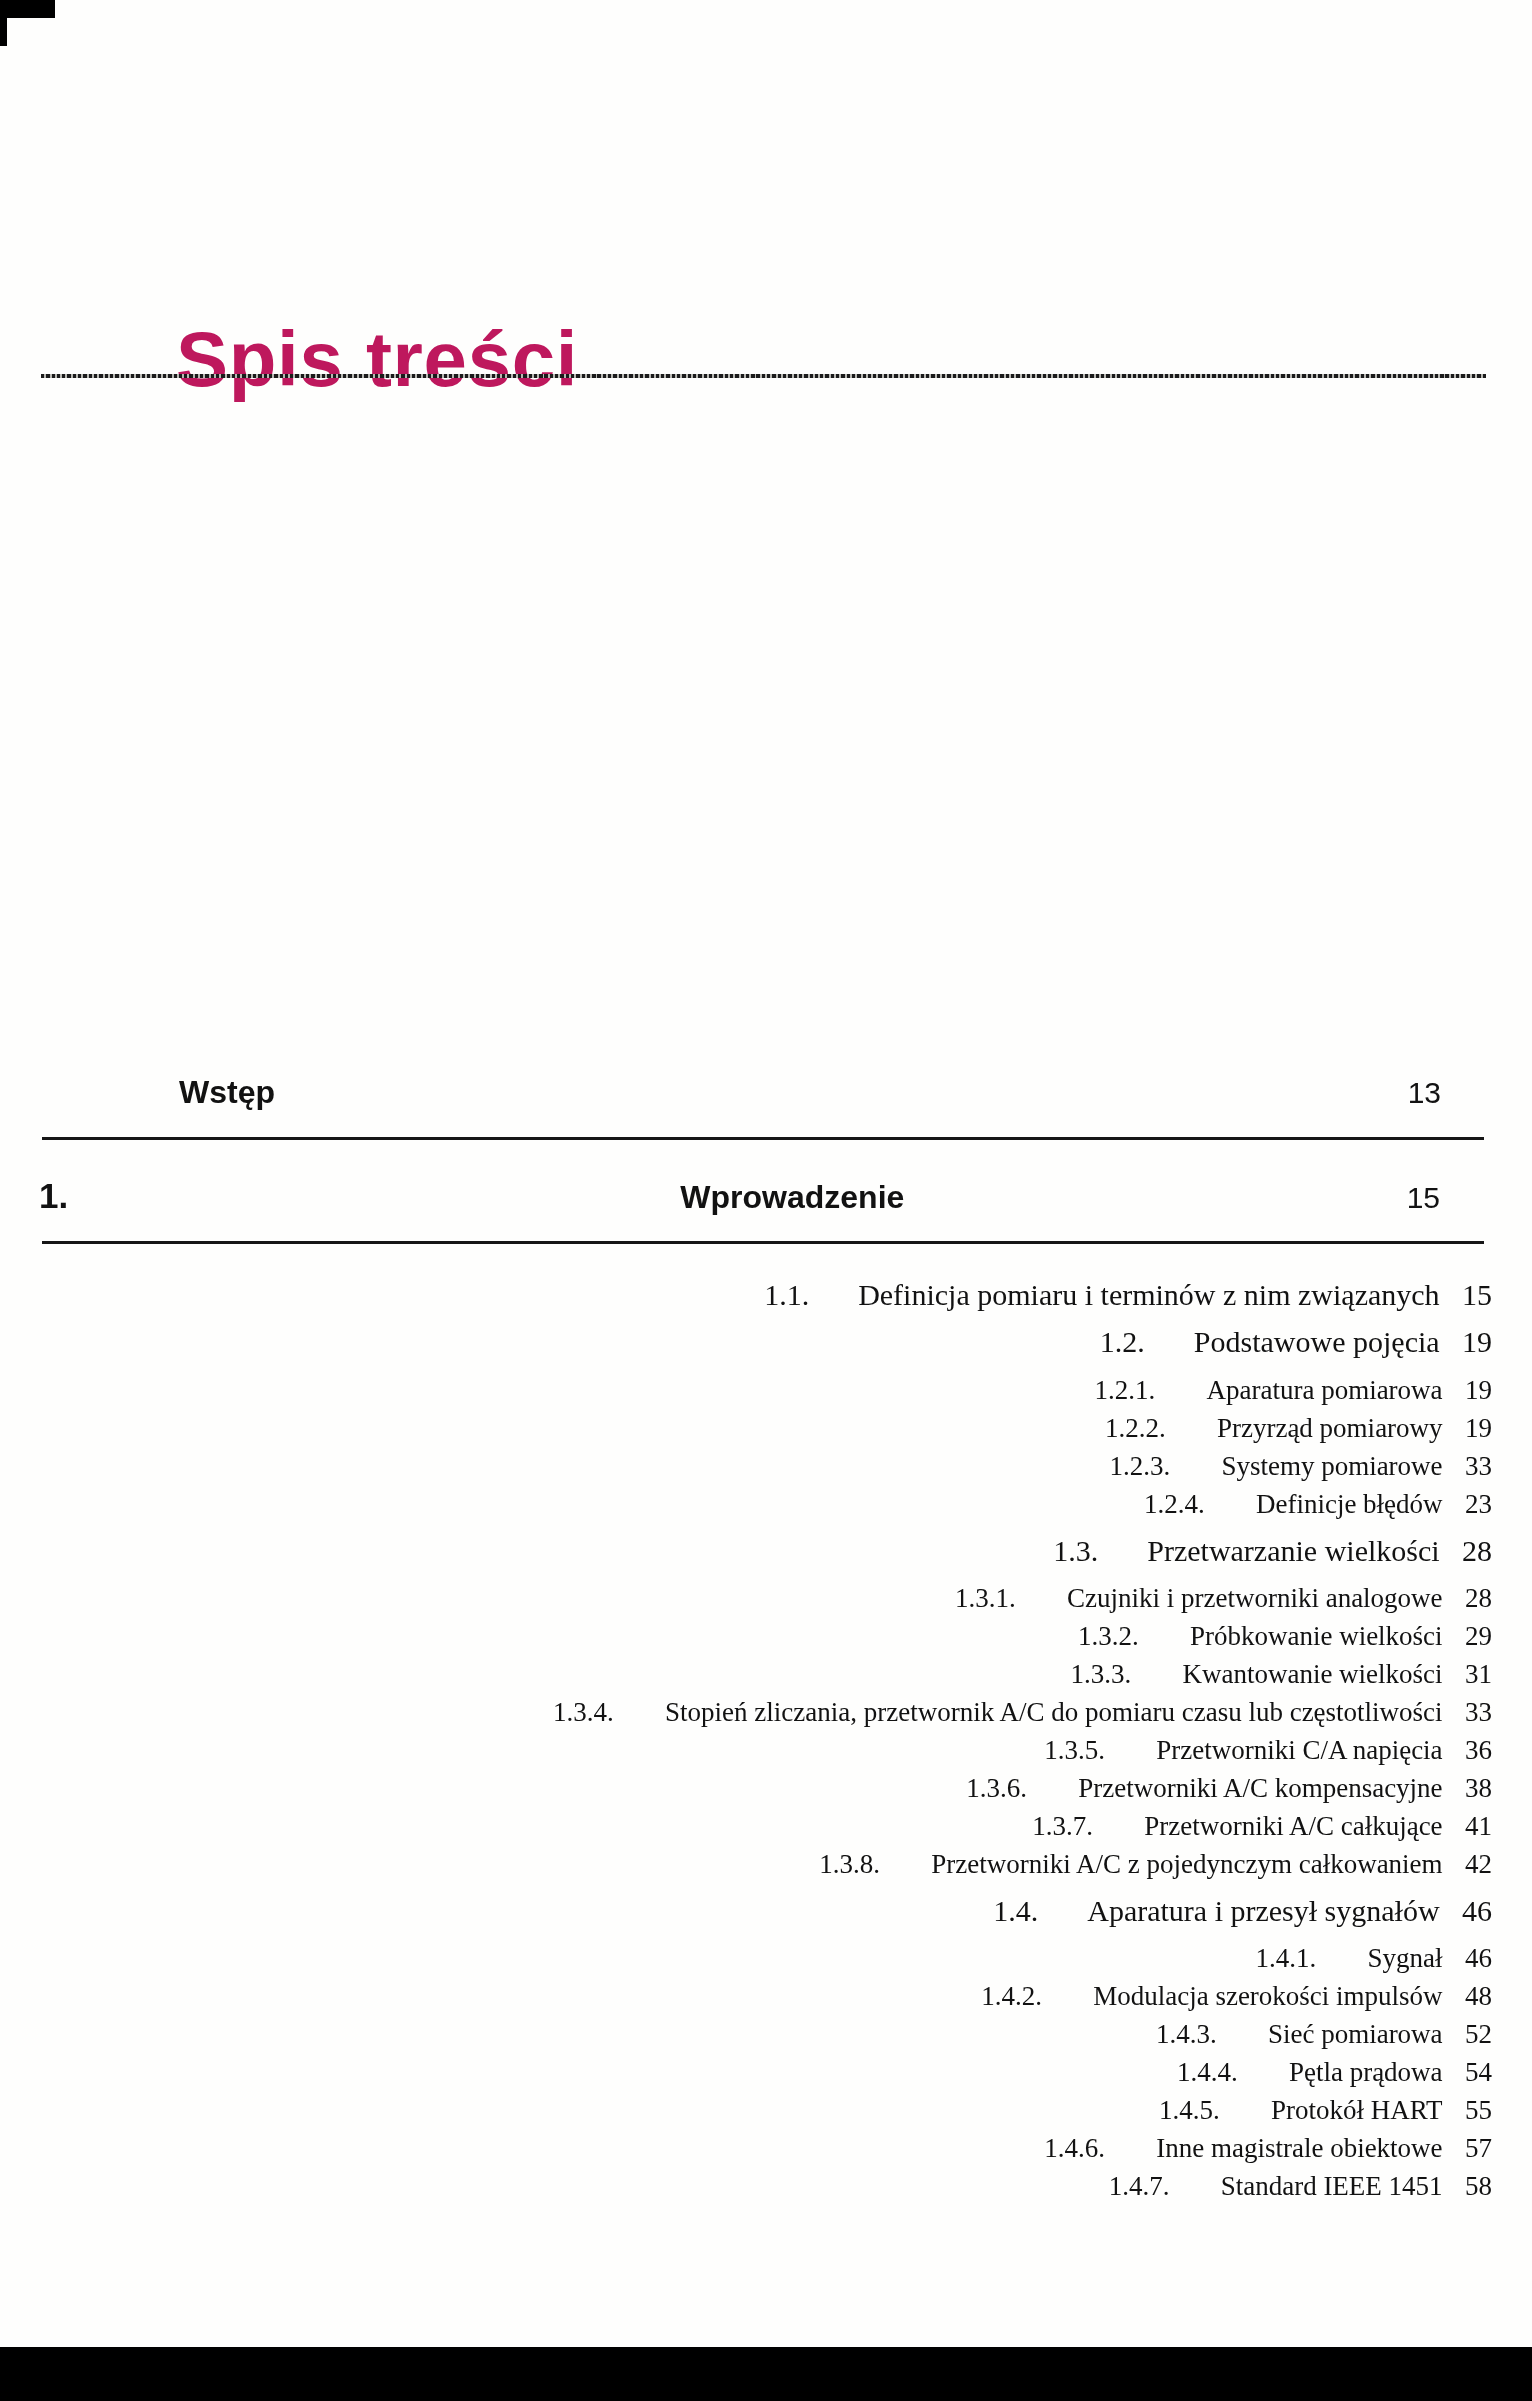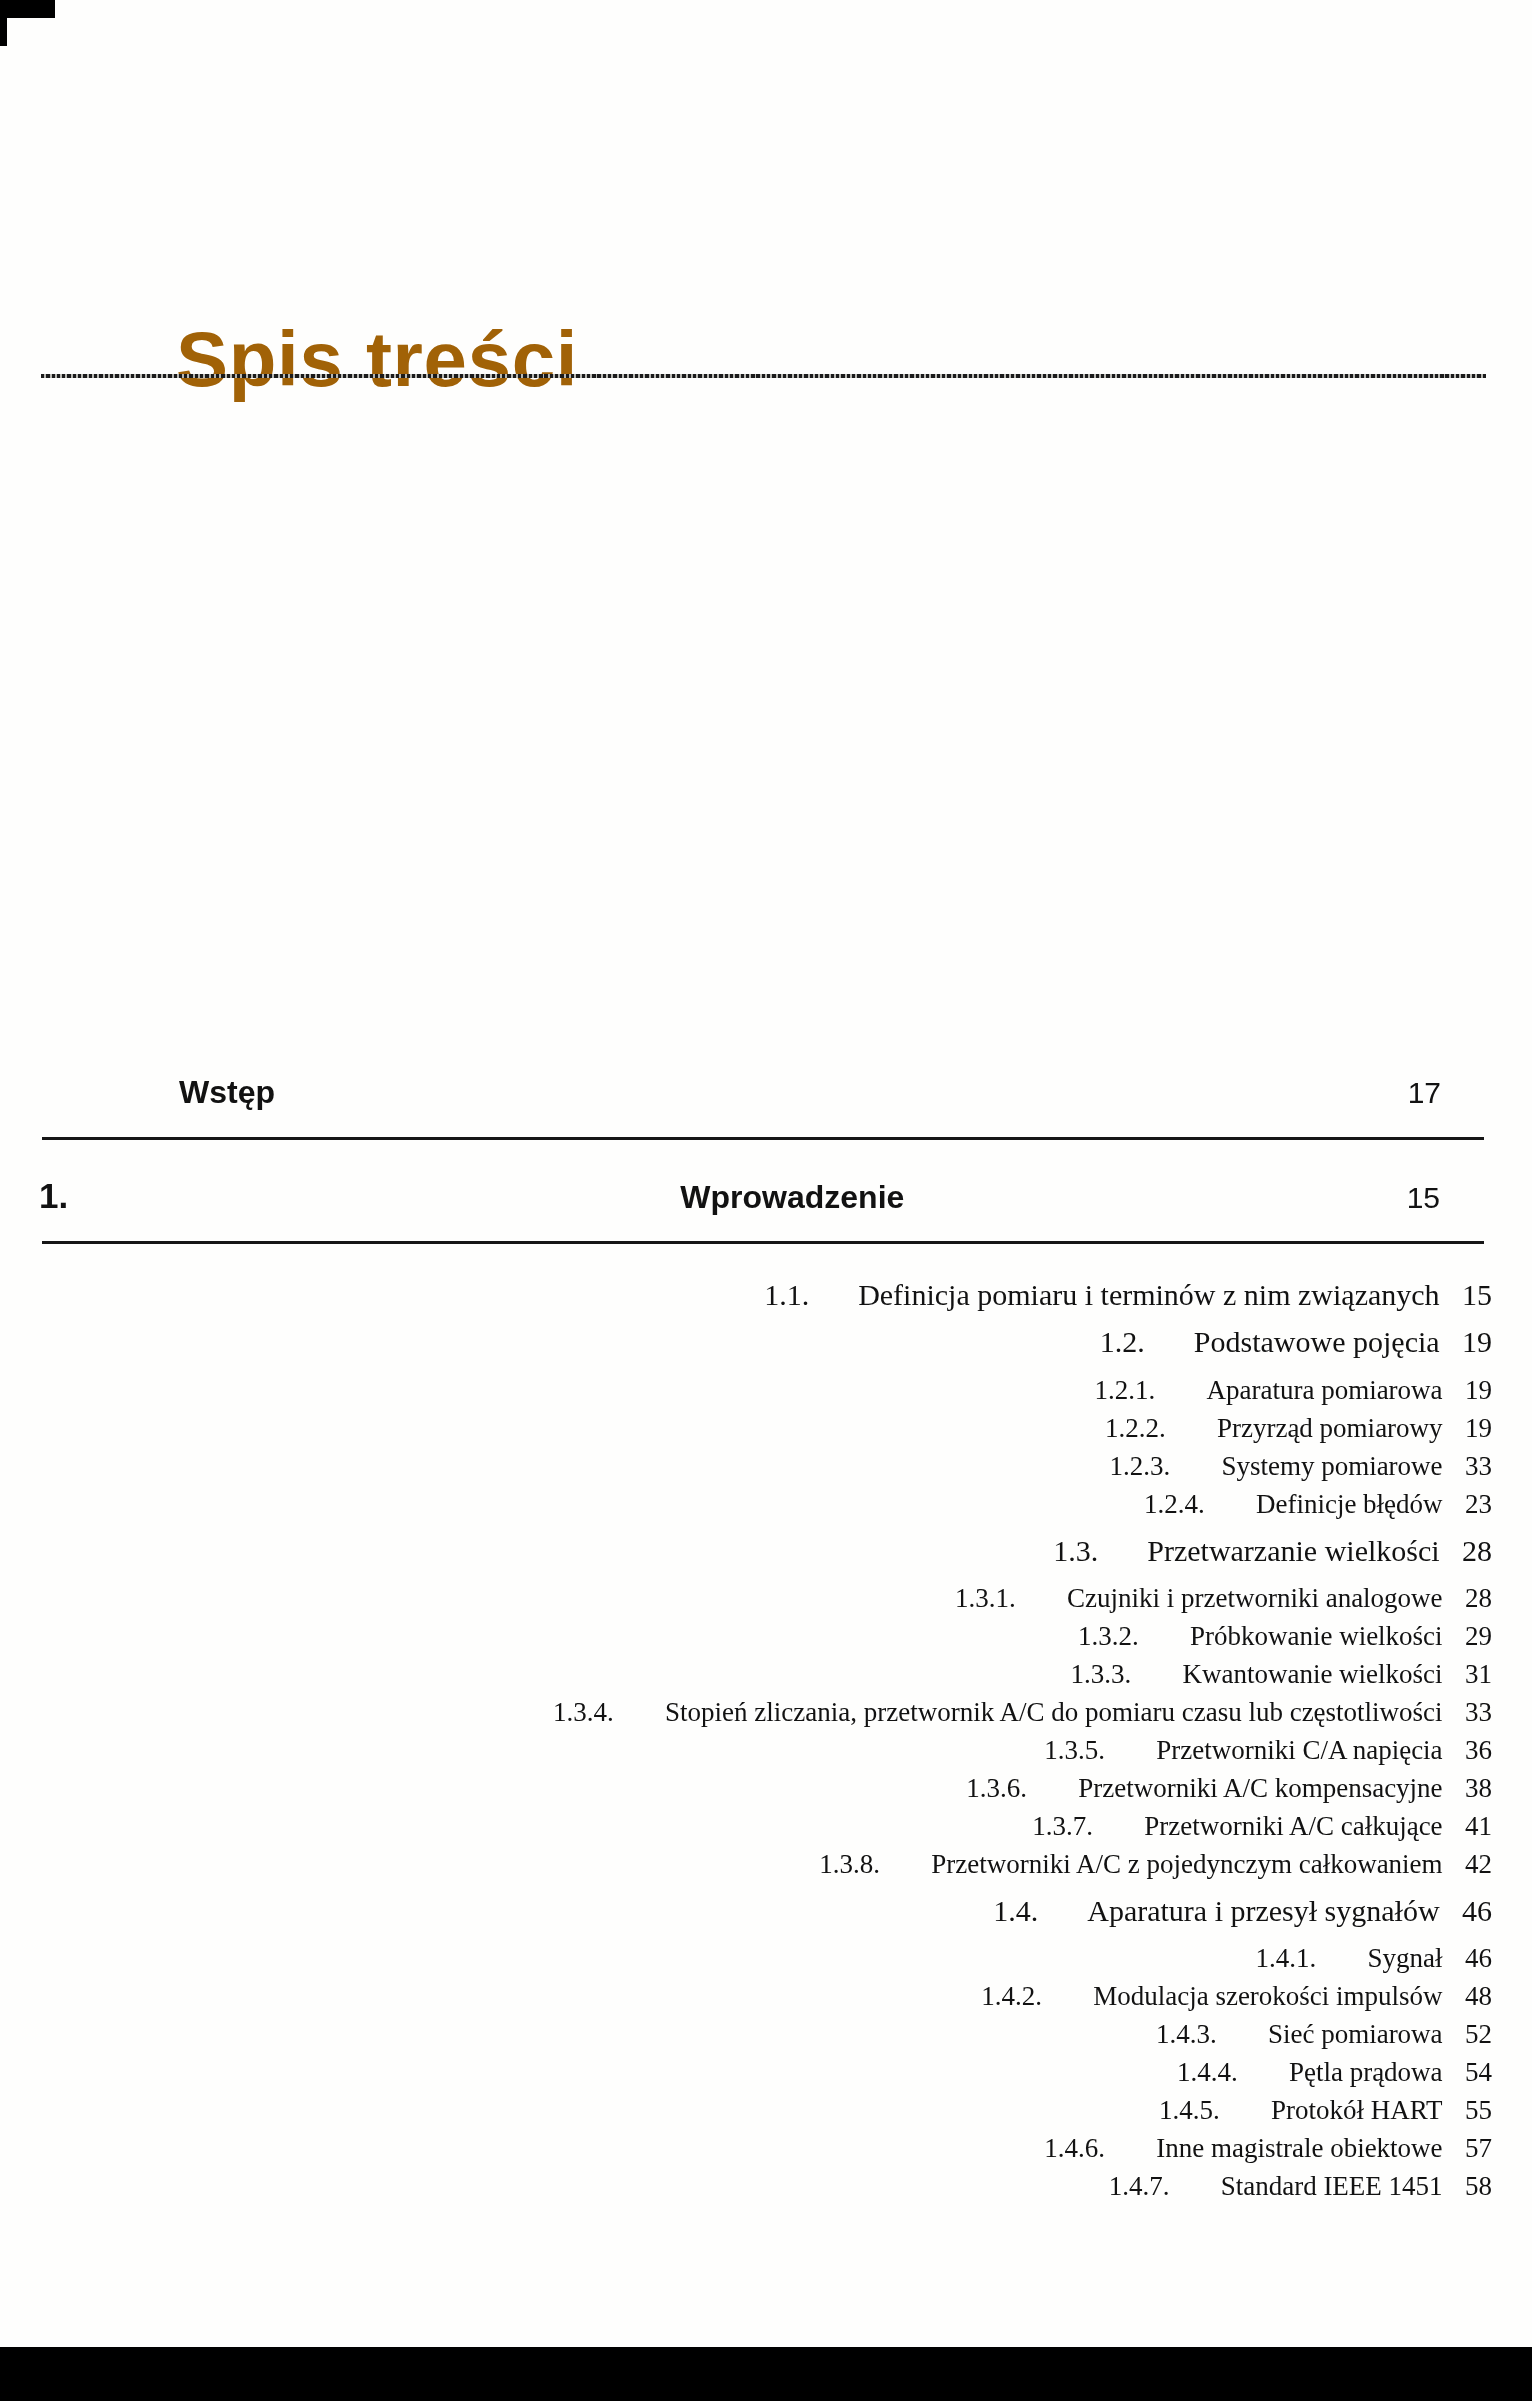--- a/index.html
+++ b/index.html
@@ -25,21 +25,21 @@
   .bottom-bar {
     position: absolute; left: 0; top: 2347px;
     width: 1532px; height: 54px; background: #000;
   }
 
   
   .title {
     position: absolute; left: 176px; top: 262px;
     font-family: "Liberation Sans", sans-serif;
     font-weight: 700; font-size: 78px; letter-spacing: 0.7px;
-    color: #a16207; white-space: nowrap;
+    color: #be185d; white-space: nowrap;
   }
   .title-rule {
     position: absolute; left: 41px; top: 374px;
     width: 1445px; height: 4px;
     background: repeating-linear-gradient(90deg, #1b1b1b 0 3.3px, #b9b9b4 3.3px 5.3px);
   }
 
   
   .front-row {
     position: absolute; left: 179px; top: 1074px; width: 1262px;
@@ -89,21 +89,21 @@
 <div class="page">
 
   <div class="corner-mark-h"></div>
   <div class="corner-mark-v"></div>
 
   <h1 class="title">Spis treści</h1>
   <div class="title-rule"></div>
 
   <div class="front-row">
     <span class="front-label">Wstęp</span>
-    <span class="front-page">17</span>
+    <span class="front-page">13</span>
   </div>
   <div class="front-rule"></div>
 
   <div class="chapter-row">
     <span class="chapter-num">1.</span>
     <span class="chapter-title">Wprowadzenie</span>
     <span class="chapter-page">15</span>
   </div>
   <div class="chapter-rule"></div>
 

